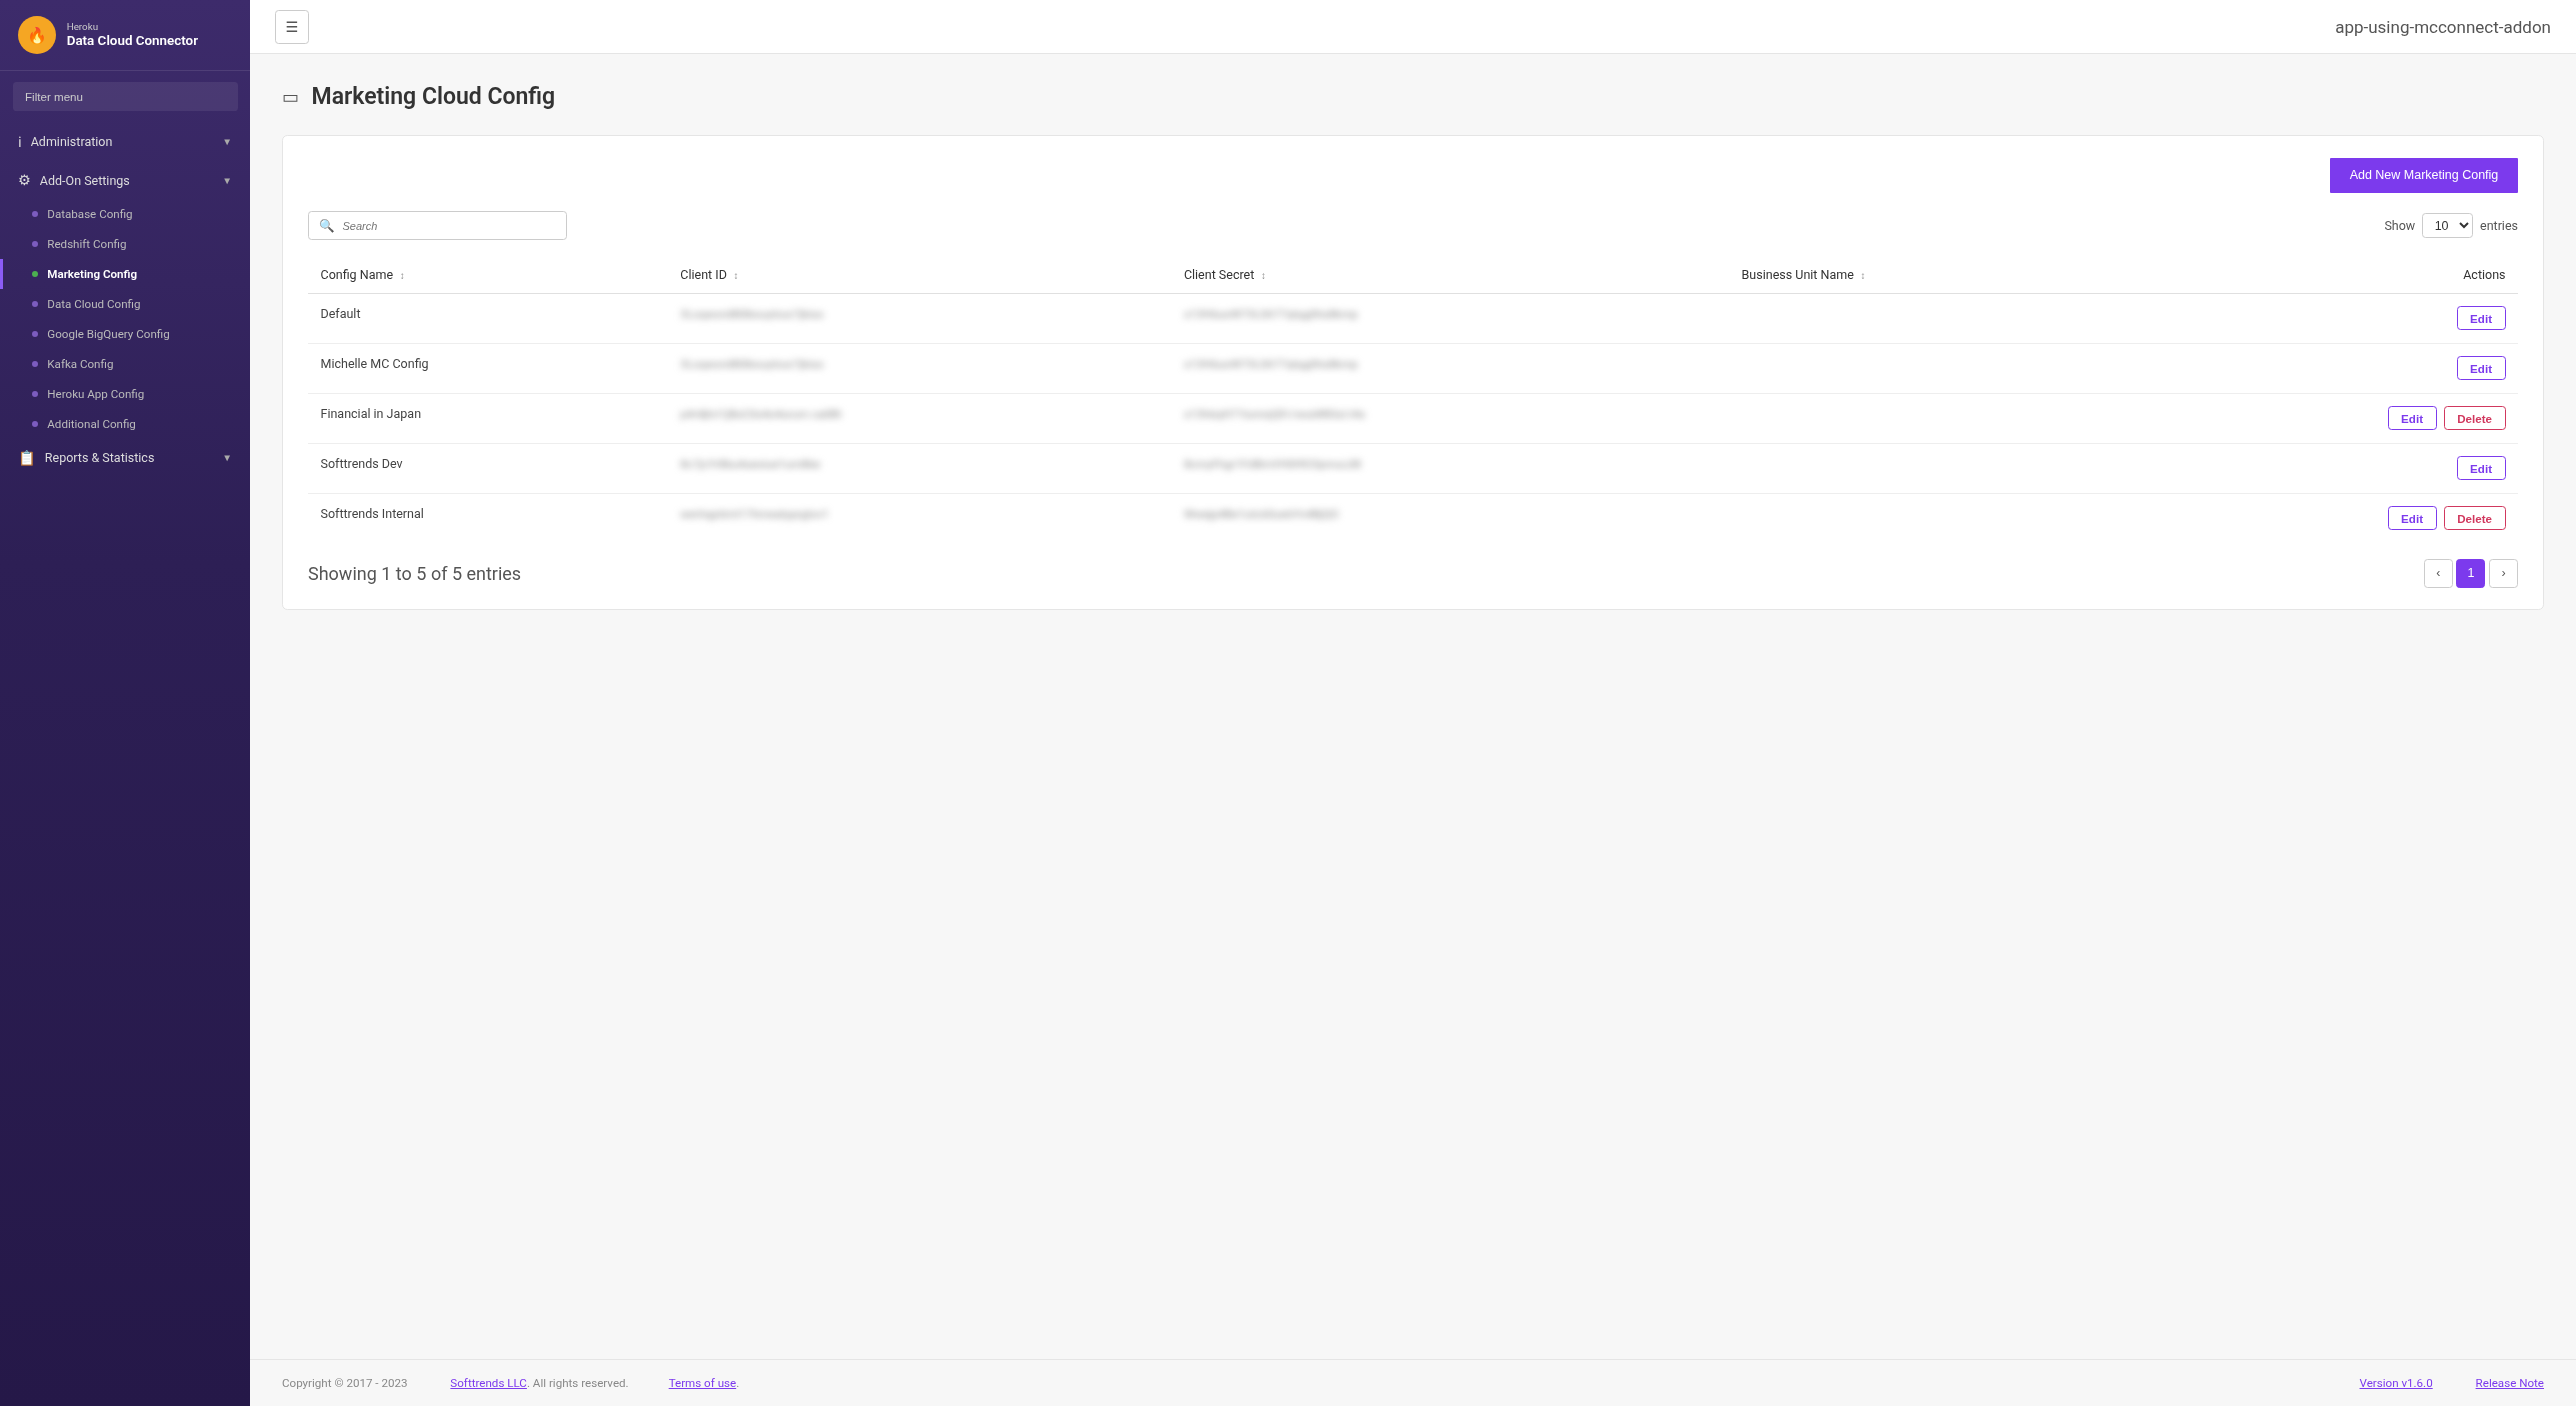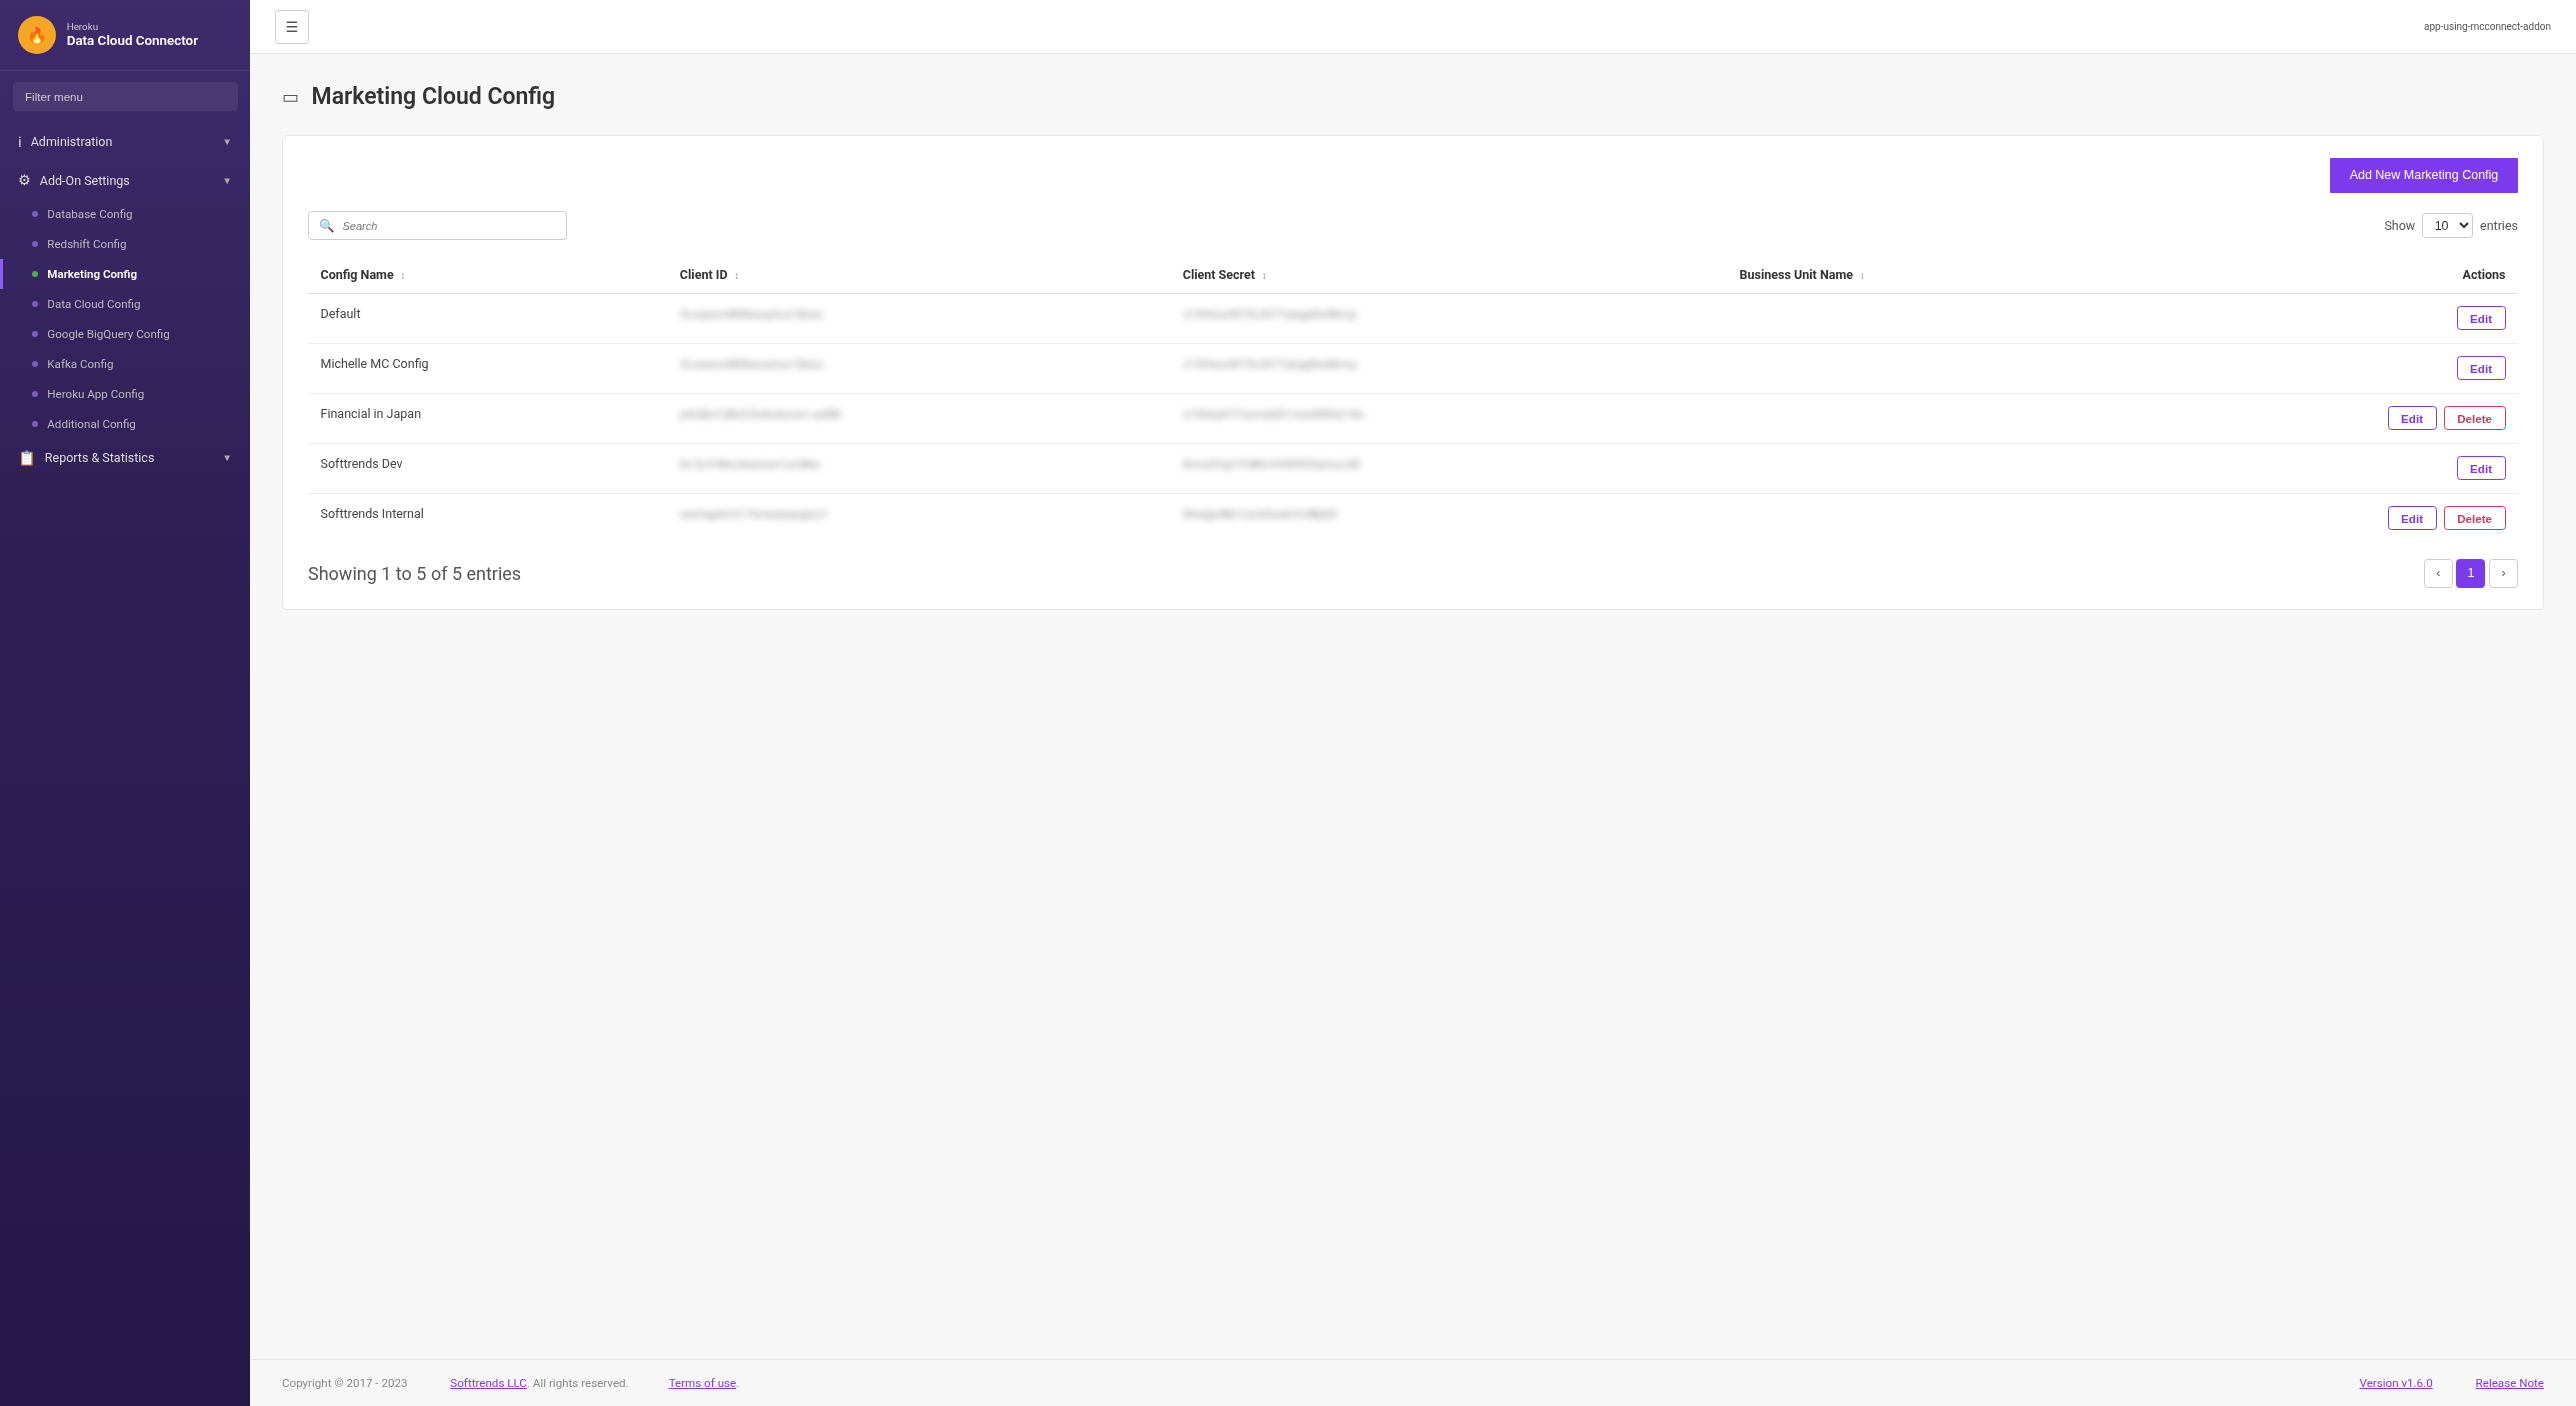--- a/index.html
+++ b/index.html
@@ -107,21 +107,21 @@
       background: #fff;
       border: 0.9px solid #ccc;
       border-radius: 3.6px;
       width: 34px; height: 34px;
       cursor: pointer;
       display: flex; align-items: center; justify-content: center;
       font-size: 14.3px;
       color: #555;
     }
     #app-name-display {
-      color: #555; font-size: 10px;
+      color: #555; font-size: 17px;
     }
 
     #content {
       flex: 1;
       overflow-y: auto;
       padding: 29px 32px;
     }
 
     #page-title-row {
       display: flex; align-items: center; gap: 12.5px;
@@ -191,21 +191,21 @@
       border-collapse: collapse;
       font-size: 12.5px;
     }
     thead tr {
       border-bottom: 1.8px solid #e0e0e0;
       background: #fff;
     }
     thead th {
       padding: 10.7px 12.5px;
       text-align: left;
-      font-weight: 700;
+      font-weight: 400;
       color: #333;
       white-space: nowrap;
     }
     thead th .sort-icon { color: #888; font-size: 9.8px; margin-left: 3.6px; }
     tbody tr {
       border-bottom: 0.9px solid #eeeeee;
     }
     tbody tr:last-child { border-bottom: none; }
     tbody td {
       padding: 12.5px 12.5px;

